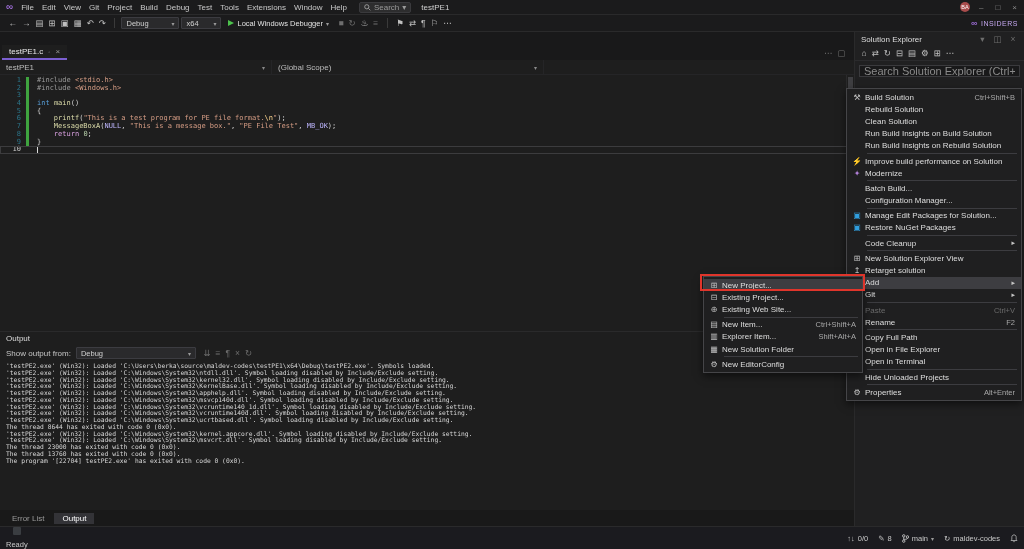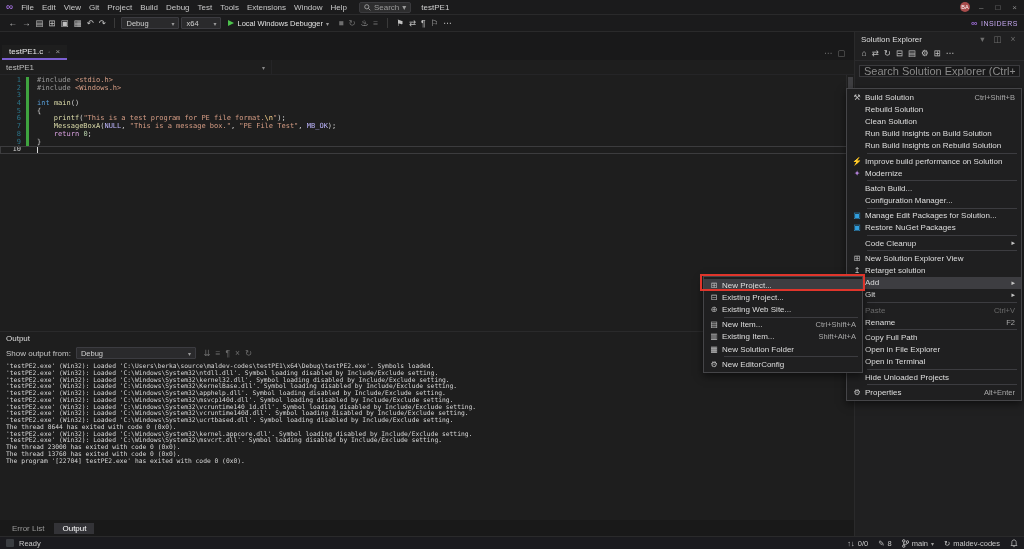--- a/index.html
+++ b/index.html
@@ -98,21 +98,21 @@
   .mi-icon{flex:0 0 16px;text-align:center;color:#c5c5c5;font-size:8px;}
   .mi-label{flex:1;overflow:hidden;}
   .mi-right{margin-left:10px;color:#a8a8a8;font-size:7.5px;}
   .mi-arrow{margin-left:10px;color:#c5c5c5;font-size:7px;}
   .menu-sep{height:1px;background:#3c3c40;margin:1px 4px 1px 20px;}
 
   .annotation-rect{position:absolute;left:700px;top:274px;width:165px;height:17px;border:2px solid #e0352b;z-index:12;pointer-events:none;}
 
   
   .statusbar{flex:0 0 13px;background:#1b1b1f;border-top:1px solid #2a2a2b;display:flex;align-items:center;padding:0 6px;color:#c8c8c8;font-size:7.5px;}
-  .sb-left{display:flex;align-items:center;gap:5px;}
+  .sb-left{display:flex;align-items:center;gap:5px;flex-direction:column;}
   .sb-chip{width:8px;height:8px;background:#3a3d41;border-radius:1px;}
   .sb-right{margin-left:auto;display:flex;align-items:center;gap:10px;}
   .sb-item{display:flex;align-items:center;gap:3px;}
   svg{display:block;}
 </style>
 </head>
 <body>
 
 <div class="app">
 
@@ -207,20 +207,24 @@
           <span class="gi dim">⋯</span>
           <span class="gi dim">▢</span>
         </div>
       </div>
 
       <div class="breadcrumb">
         <div class="bc-seg">
           <span>testPE1</span>
             <span class="chev">▾</span>
         </div>
+        <div class="bc-seg">
+          <span>(Global Scope)</span>
+            <span class="chev">▾</span>
+        </div>
       </div>
 
       <div class="code-area">
         <div>
             <div class="cl"><span class="ln">1</span><span class="chg on"></span><span class="ct"><span class="tk-pre">#include </span><span class="tk-str">&lt;stdio.h&gt;</span></span></div>
             <div class="cl"><span class="ln">2</span><span class="chg on"></span><span class="ct"><span class="tk-pre">#include </span><span class="tk-str">&lt;Windows.h&gt;</span></span></div>
             <div class="cl"><span class="ln">3</span><span class="chg on"></span><span class="ct"></span></div>
             <div class="cl"><span class="ln">4</span><span class="chg on"></span><span class="ct"><span class="tk-kw">int</span><span class="tk-pun"> </span><span class="tk-fn">main</span><span class="tk-pun">()</span></span></div>
             <div class="cl"><span class="ln">5</span><span class="chg on"></span><span class="ct"><span class="tk-pun">{</span></span></div>
             <div class="cl"><span class="ln">6</span><span class="chg on"></span><span class="ct"><span class="tk-pun">    </span><span class="tk-fn">printf</span><span class="tk-pun">(</span><span class="tk-str">"This is a test program for PE file format.</span><span class="tk-esc">\n</span><span class="tk-str">"</span><span class="tk-pun">);</span></span></div>
@@ -480,21 +484,21 @@
         <span class="mi-right"></span>
       </div>
       <div class="menu-sep"></div>
       <div class="menu-row">
         <span class="mi-icon">▤</span>
         <span class="mi-label">New Item...</span>
         <span class="mi-right">Ctrl+Shift+A</span>
       </div>
       <div class="menu-row">
         <span class="mi-icon">▥</span>
-        <span class="mi-label">Existing Item...</span>
+        <span class="mi-label">Explorer Item...</span>
         <span class="mi-right">Shift+Alt+A</span>
       </div>
       <div class="menu-row">
         <span class="mi-icon">▦</span>
         <span class="mi-label">New Solution Folder</span>
         <span class="mi-right"></span>
       </div>
       <div class="menu-sep"></div>
       <div class="menu-row">
         <span class="mi-icon">⚙</span>

